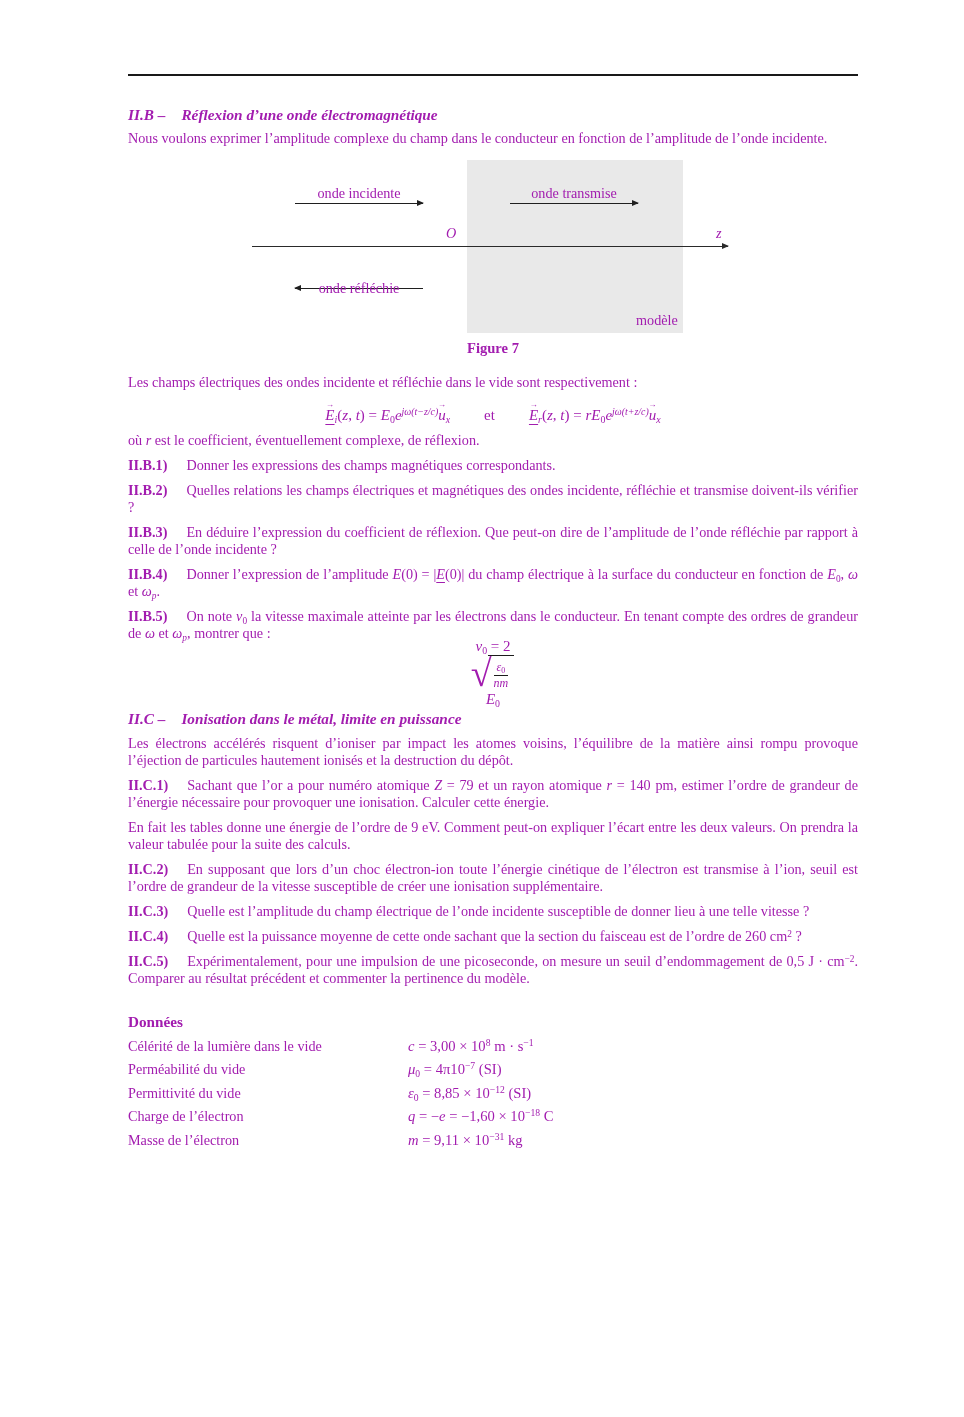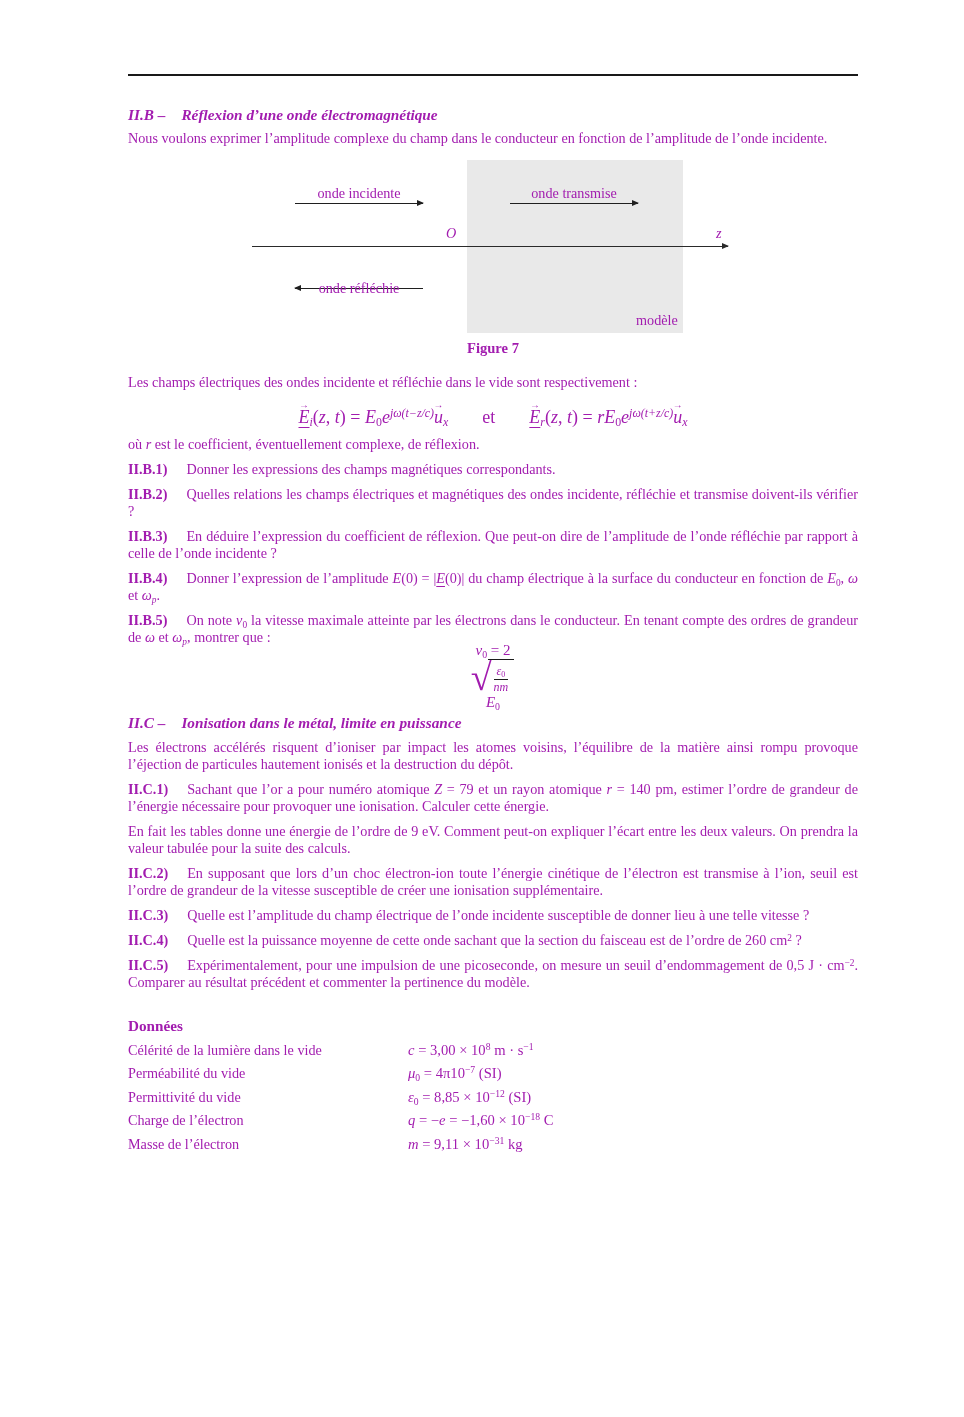--- a/index.html
+++ b/index.html
@@ -47,21 +47,21 @@
     border-top:3.5px solid transparent; border-bottom:3.5px solid transparent; }
   .harrow.right::after { right:-1px; border-left:7px solid #1f1f1f; }
   .harrow.left::after  { left:-1px;  border-right:7px solid #1f1f1f; }
   .figlab { position:absolute; font-size:14.2px; line-height:15px; white-space:nowrap; }
   .figlab.center { text-align:center; }
   .mathlab { font-style:italic; }
   .figcaption { position:absolute; left:0; right:0; top:180px; text-align:center; font-weight:700; font-size:14.6px; }
 
   
   .eqrow { display:flex; justify-content:center; align-items:baseline; gap:34px;
-    font-size:18px; line-height:1.25; margin:9px 0 7px; padding-top:6px; }
+    font-size:15px; line-height:1.25; margin:9px 0 7px; padding-top:6px; }
   .eqsep { font-style:normal; }
   .eq-center { display:flex; justify-content:center; align-items:center;
     font-size:15px; margin:8px 0 8px; height:46px;flex-direction:column; }
   .sqrt { display:inline-flex; align-items:center; margin:0 3px 0 2px; }
   .rad { font-size:38px; line-height:34px; font-style:normal; margin-right:-4px; font-weight:400; }
   .sqrt-body { border-top:1.3px solid #1c1c1c; padding:2px 6px 0 6px; }
   .frac { display:inline-flex; flex-direction:column; align-items:center; font-size:12px; line-height:1.12; }
   .frac .num { border-bottom:1px solid #1c1c1c; padding:0 3px 1px; }
   .frac .den { padding-top:1px; }
 

